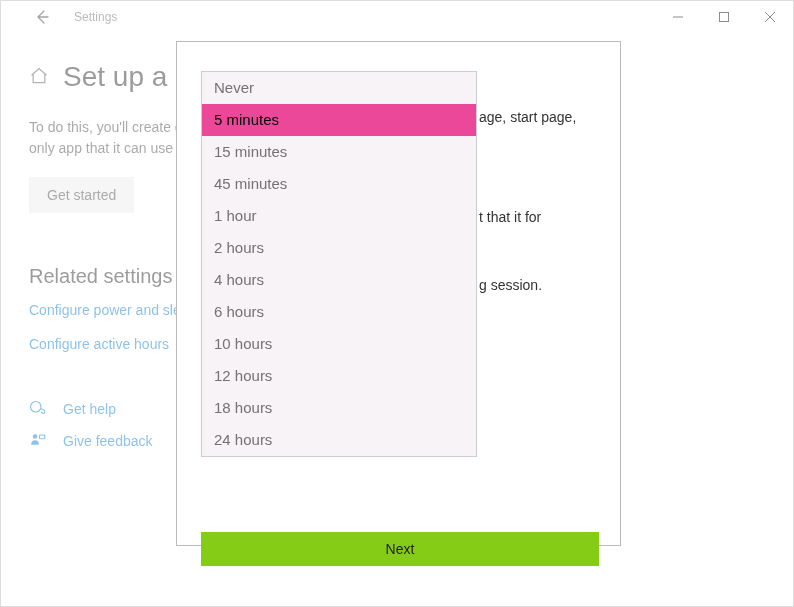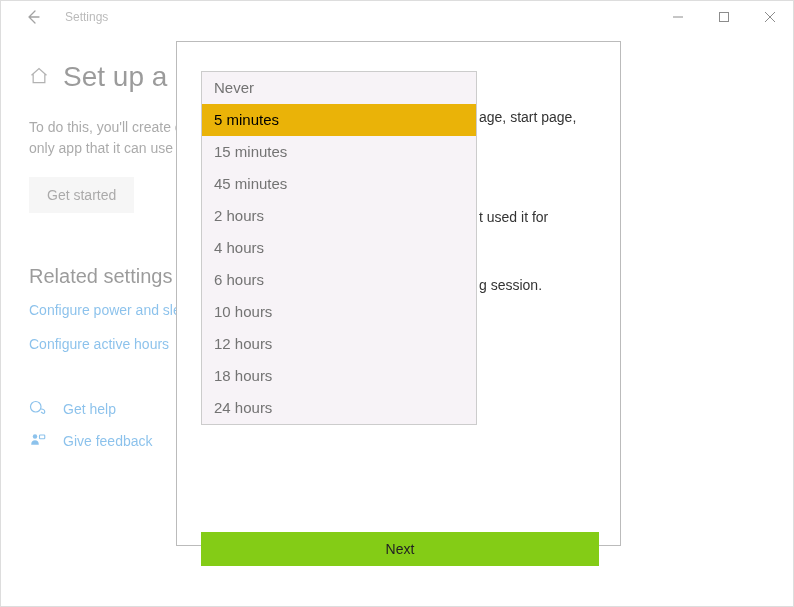--- a/index.html
+++ b/index.html
@@ -12,21 +12,21 @@
     width: 794px;
     height: 607px;
     overflow: hidden;
     position: relative;
     border: 1px solid #ddd;
   }
   .titlebar {
     height: 32px;
     display: flex;
     align-items: center;
-    padding-left: 16px;
+    padding-left: 25px;
     text-align: right;
   }
   .back-btn {
     width: 32px;
     height: 32px;
     display: flex;
     align-items: center;
     justify-content: center;
     cursor: pointer;
   }
@@ -133,21 +133,21 @@
     z-index: 20;
   }
   .listitem {
     padding: 6px 12px;
     font-size: 15px;
     color: #737373;
     cursor: pointer;
     line-height: 20px;
   }
   .listitem.selected {
-    background: #eab308;
+    background: #ec4899;
     color: #000;
   }
   .dialog-buttons {
     position: absolute;
     left: 200px;
     top: 507px;
     width: 398px;
     display: flex;
     gap: 4px;
     z-index: 20;
@@ -234,28 +234,29 @@
       <span>Give feedback</span>
     </div>
   </div>
 </div>
 
 <div class="dim-overlay"></div>
 
 <div class="dialog" style="height:505px"></div>
 
 <span class="bg-text" style="left:478px; top:108px;">age, start page,</span>
-<span class="bg-text" style="left:478px; top:208px;">t used it for</span>
+<span class="bg-text" style="left:478px; top:208px;">t that it for</span>
 <span class="bg-text" style="left:478px; top:276px;">g session.</span>
 
 <div class="listbox" id="listbox">
     <div class="listitem">Never</div>
     <div class="listitem selected">5 minutes</div>
     <div class="listitem">15 minutes</div>
     <div class="listitem">45 minutes</div>
+    <div class="listitem">1 hour</div>
     <div class="listitem">2 hours</div>
     <div class="listitem">4 hours</div>
     <div class="listitem">6 hours</div>
     <div class="listitem">10 hours</div>
     <div class="listitem">12 hours</div>
     <div class="listitem">18 hours</div>
     <div class="listitem">24 hours</div>
   </div>
 
 <div class="dialog-buttons">

